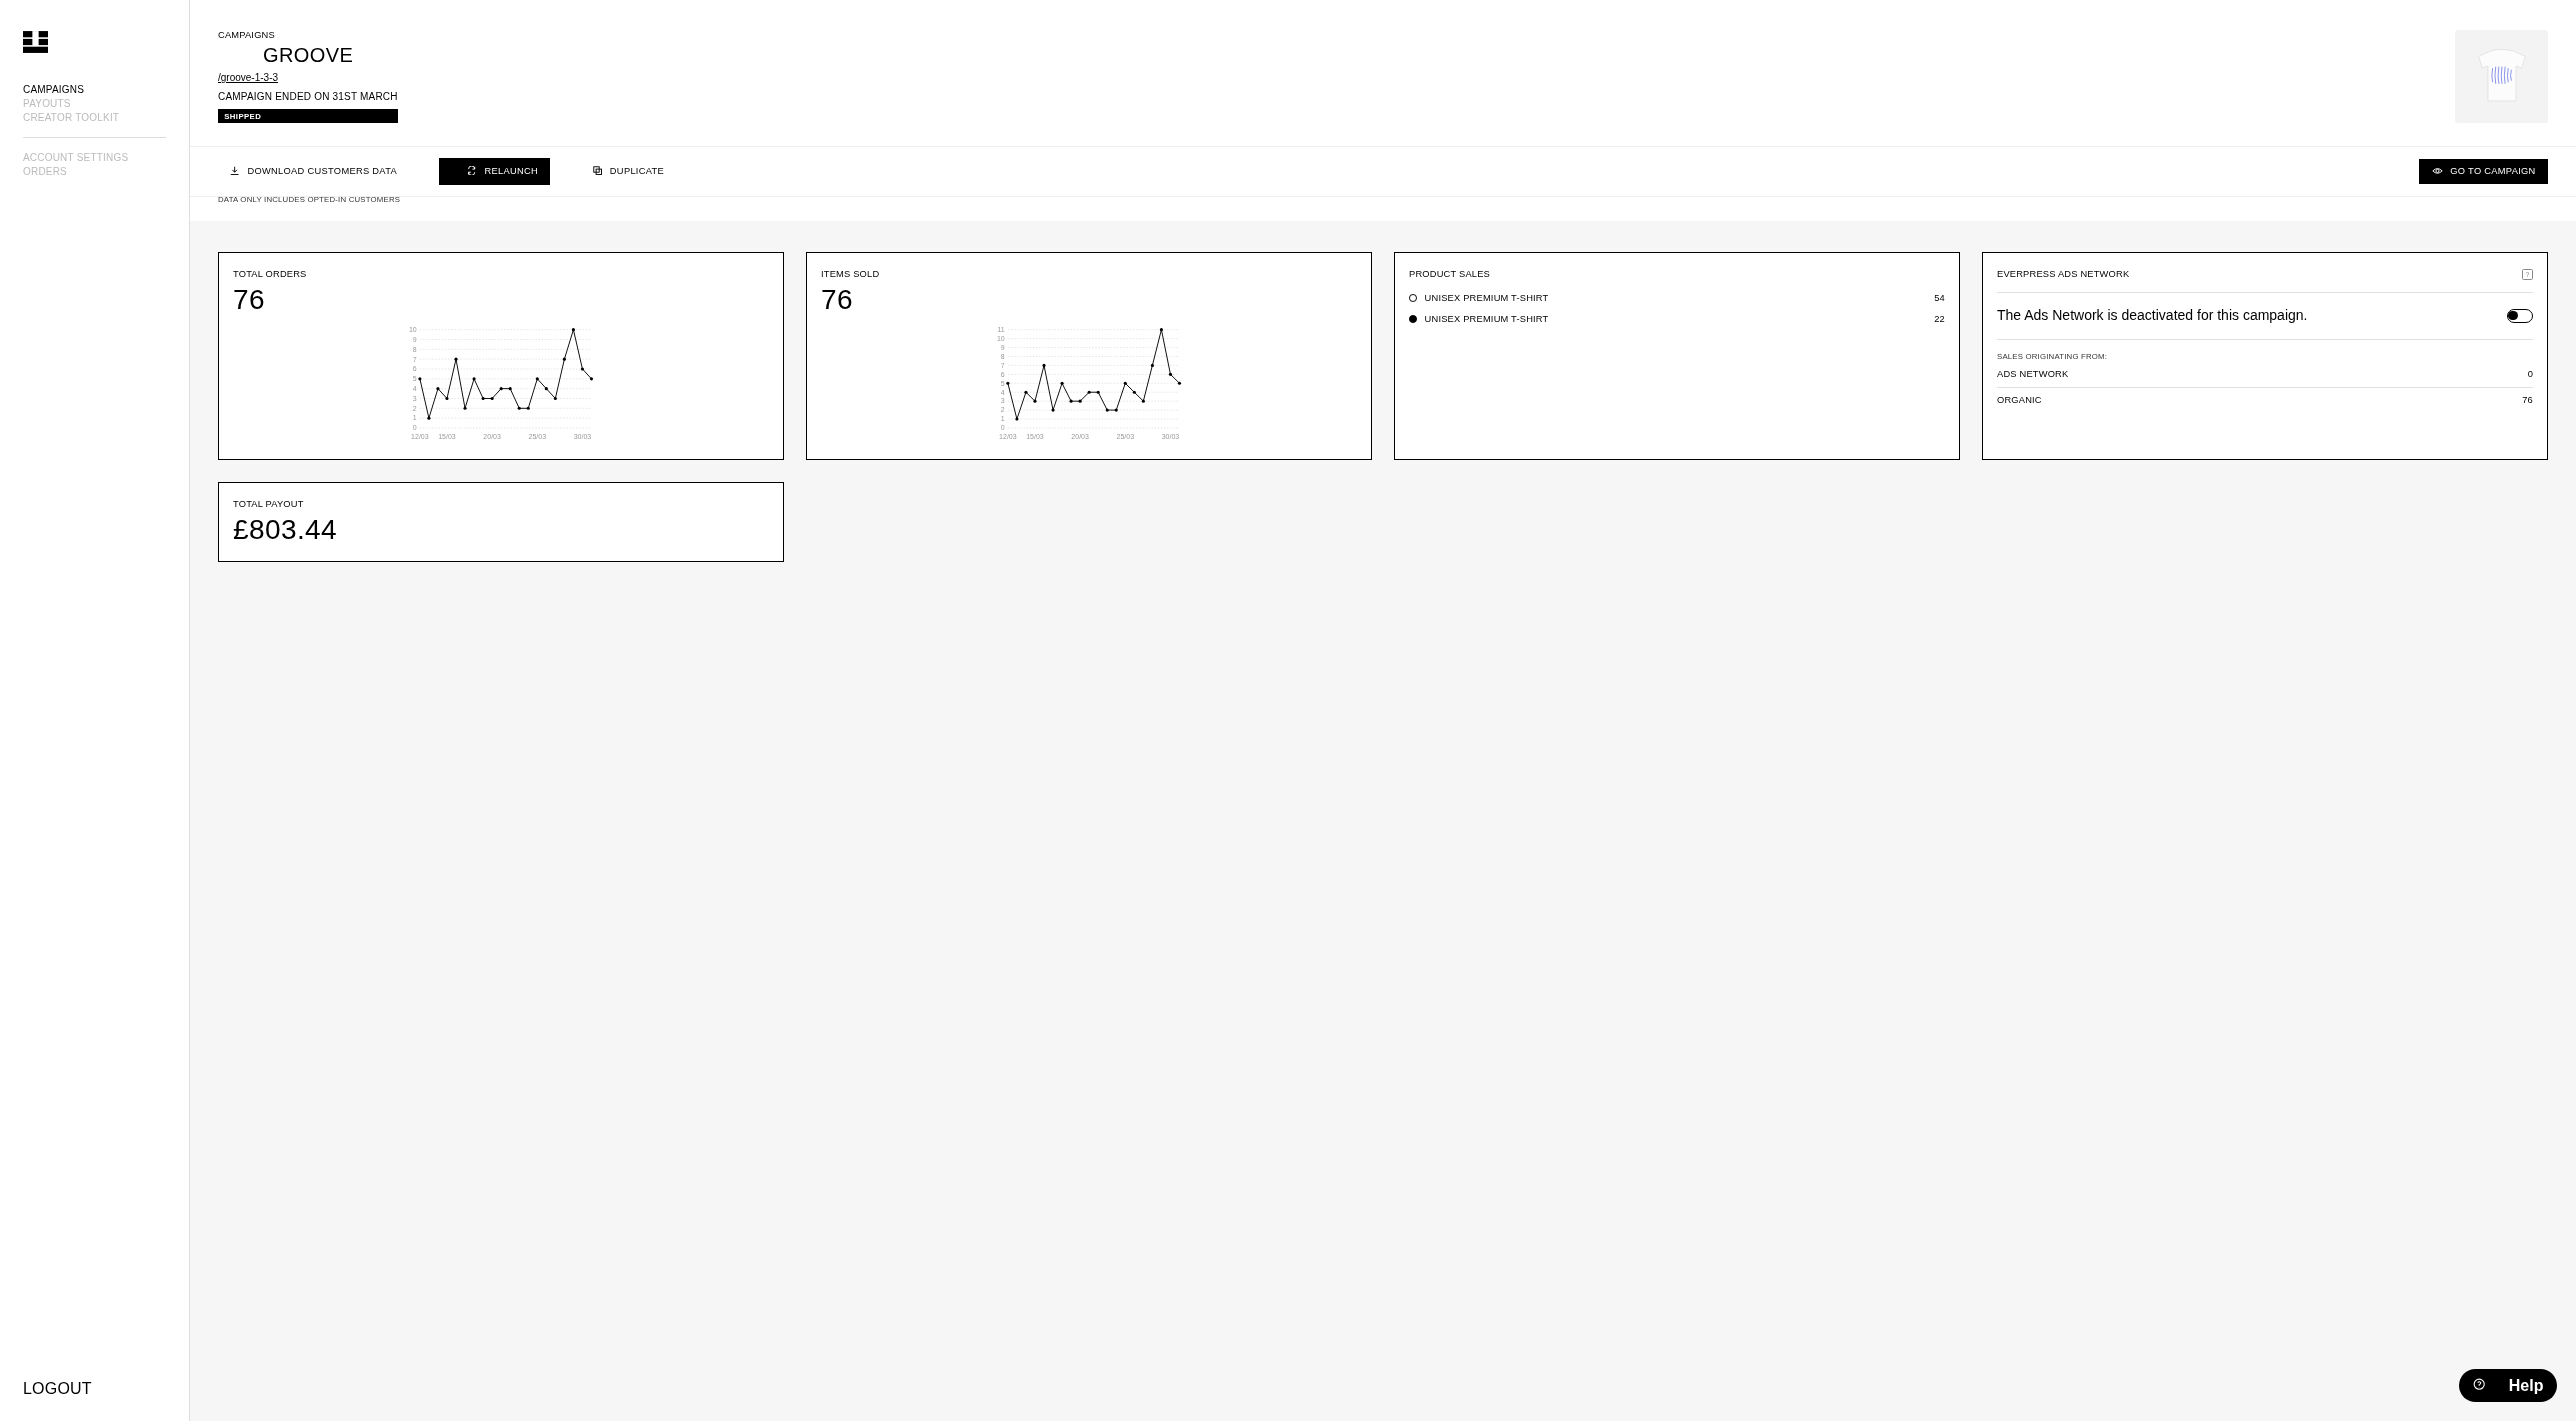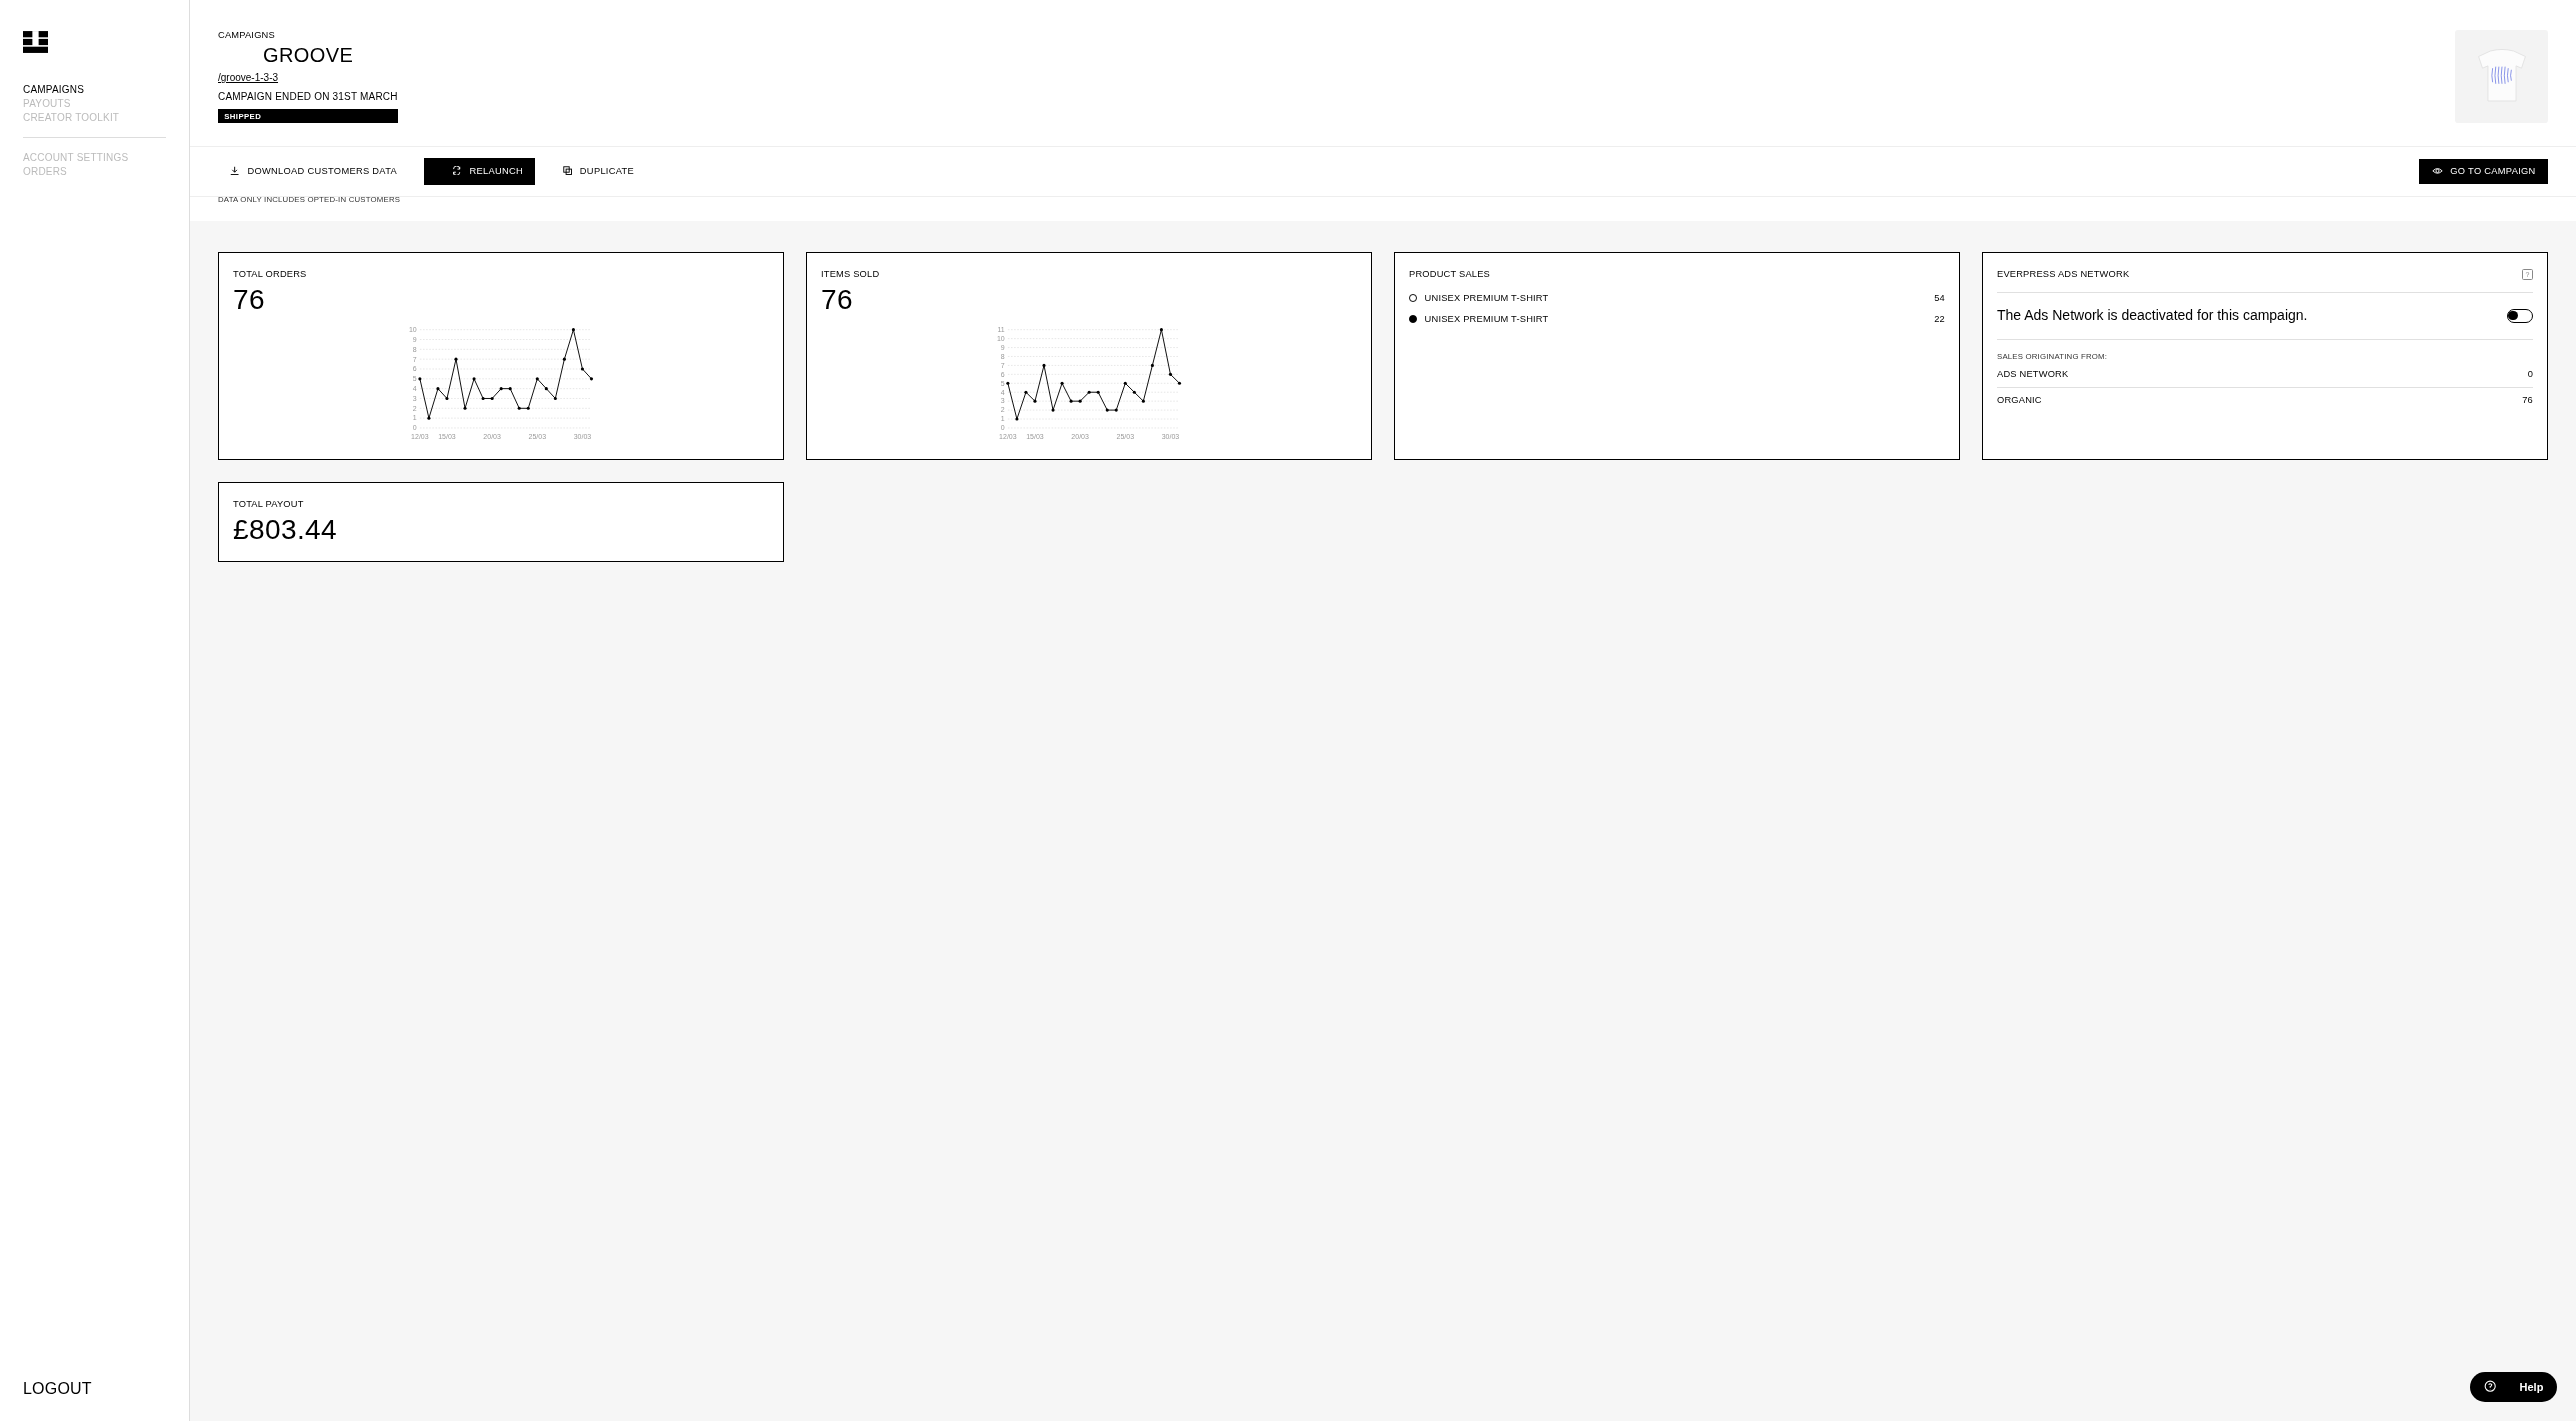--- a/index.html
+++ b/index.html
@@ -30,21 +30,21 @@
   .status-line { font-size: 10px; font-weight: 500; letter-spacing: 0.2px; margin-top: 3.1px; }
   .badge { display: inline-block; background: #000; color: #fff; font-size: 7.8px; font-weight: 600; letter-spacing: 0.4px; padding: 2.3px 6.2px; margin-top: 3.1px; }
   .product-thumb { width: 93px; height: 93px; background: #f3f3f3; border-radius: 3.1px; display: flex; align-items: center; justify-content: center; }
 
   .actionbar {
     border-top: 0.8px solid #eee;
     border-bottom: 0.8px solid #eee;
     padding: 11px 28px 11px 28px;
     display: flex;
     align-items: center;
-    gap: 15px;
+    gap: 30px;
     flex-wrap: wrap;
   }
   .action-btn {
     display: inline-flex; align-items: center; gap: 7.8px;
     font-size: 9.3px; font-weight: 500; letter-spacing: 0.3px;
     padding: 7.8px 12.4px; border: none; background: transparent; cursor: pointer;
   }
   .action-btn.primary { background: #000; color: #fff; padding-left: 28px; }
   .action-btn.filled { background: #000; color: #fff; }
   .actionbar .spacer { flex: 1; }
@@ -78,21 +78,21 @@
   .toggle .knob { position: absolute; left: 0.8px; top: 0.8px; width: 9.3px; height: 9.3px; border-radius: 50%; background: #000; }
   .ads-sub { font-size: 7.8px; letter-spacing: 0.2px; color: #333; margin-top: 1.6px; }
   .stat-row { display: flex; justify-content: space-between; font-size: 9.3px; letter-spacing: 0.2px; padding: 7.8px 0; }
 
   .row2 { display: grid; grid-template-columns: repeat(4, 1fr); gap: 22px; margin-top: 22px; }
 
   .help-fab {
     position: fixed; right: 18.6px; bottom: 18.6px;
     background: #000; color: #fff; border-radius: 776px;
     padding: 7.8px 14px; display: inline-flex; align-items: center; gap: 23px;
-    font-size: 11px; font-weight: 600; cursor: pointer;
+    font-size: 16px; font-weight: 600; cursor: pointer;
   }
   .icon-svg { display: inline-block; vertical-align: middle; }
 </style>
 </head>
 <body>
 
 <div class="app">
   <aside class="sidebar">
     <div class="logo">
       <svg viewBox="0 0 32 28" width="25" height="22">

